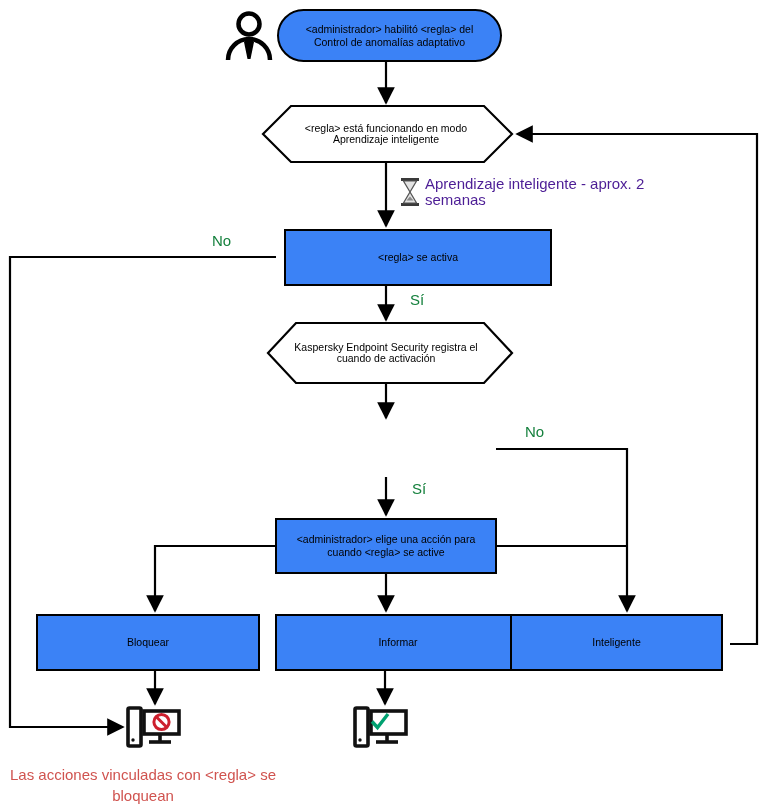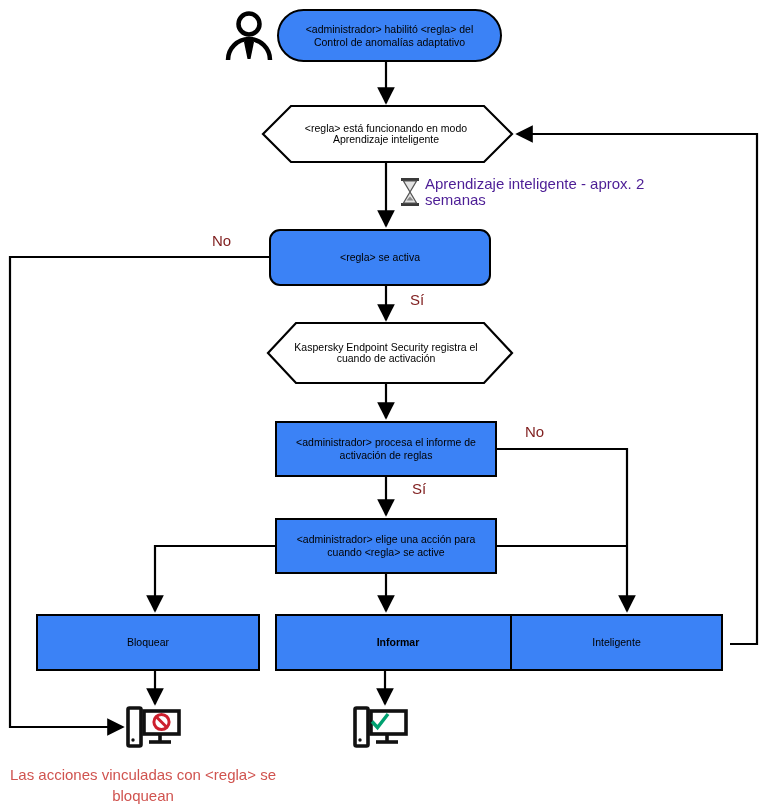--- a/index.html
+++ b/index.html
@@ -12,21 +12,21 @@
     position:absolute;z-index:2;display:flex;align-items:center;justify-content:center;
     text-align:center;font-size:10.5px;line-height:13px;color:#000;background:#3b82f6;
     border:2px solid #000;box-sizing:border-box;padding:0 10px;
   }
   .stadium{border-radius:27px;padding:0 16px;}
   .hextext{
     position:absolute;z-index:2;display:flex;align-items:center;justify-content:center;
     text-align:center;font-size:10.5px;line-height:11px;color:#000;background:transparent;
   }
   .edge-label{
-    position:absolute;z-index:2;font-size:15px;color:#7f1d1d;background:#fff;padding:0 2px;
+    position:absolute;z-index:2;font-size:15px;color:#15803d;background:#fff;padding:0 2px;
   }
   .learning-note{
     position:absolute;z-index:2;font-size:15px;line-height:16px;color:#4c1d95;width:252px;
   }
   .result{
     position:absolute;z-index:2;font-size:15px;line-height:21px;text-align:center;
   }
   .result-blocked{color:#d0534f;}
   .result-allowed{color:#00838f;}
 </style>
@@ -93,31 +93,30 @@
       <line x1="387" y1="734" x2="387" y2="741" stroke="#111" stroke-width="3.6"></line>
       <line x1="376" y1="742" x2="398" y2="742" stroke="#111" stroke-width="3.6"></line>
       <polyline points="372,721.5 377.5,727.5 388,714" fill="none" stroke="#00a170" stroke-width="3.4"></polyline>
     </g>
   </svg>
 
   <div class="node stadium" style="left:277px;top:9px;width:225px;height:53px;">&lt;administrador&gt; habilitó &lt;regla&gt; del Control de anomalías adaptativo</div>
 
   <div class="hextext" style="left:280px;top:106px;width:212px;height:56px;">&lt;regla&gt; está funcionando en modo Aprendizaje inteligente</div>
 
-  <div class="node" style="left:269px;top:229px;width:222px;height:57px;border-radius:11px;">&lt;regla&gt; se activa</div>
+  <div class="node" style="left:284px;top:229px;width:268px;height:57px;">&lt;regla&gt; se activa</div>
 
   <div class="hextext" style="left:278px;top:323px;width:216px;height:60px;">Kaspersky Endpoint Security registra el cuando de activación</div>
 
-  <div class="node" style="left:275px;top:421px;width:222px;height:56px;">&lt;administrador&gt; procesa el informe de activación de reglas</div>
 
   <div class="node" style="left:275px;top:518px;width:222px;height:56px;">&lt;administrador&gt; elige una acción para cuando &lt;regla&gt; se active</div>
 
   <div class="node" style="left:36px;top:614px;width:224px;height:57px;">Bloquear</div>
 
-  <div class="node" style="left:275px;top:614px;width:246px;height:57px;font-weight:bold;">Informar</div>
+  <div class="node" style="left:275px;top:614px;width:246px;height:57px;">Informar</div>
 
   <div class="node" style="left:510px;top:614px;width:213px;height:57px;">Inteligente</div>
 
   <div class="edge-label" style="left:210px;top:232px;">No</div>
   <div class="edge-label" style="left:408px;top:291px;">Sí</div>
   <div class="edge-label" style="left:523px;top:423px;">No</div>
   <div class="edge-label" style="left:410px;top:480px;">Sí</div>
 
   <div class="learning-note" style="left:425px;top:176px;">Aprendizaje inteligente - aprox. 2 semanas</div>
 

